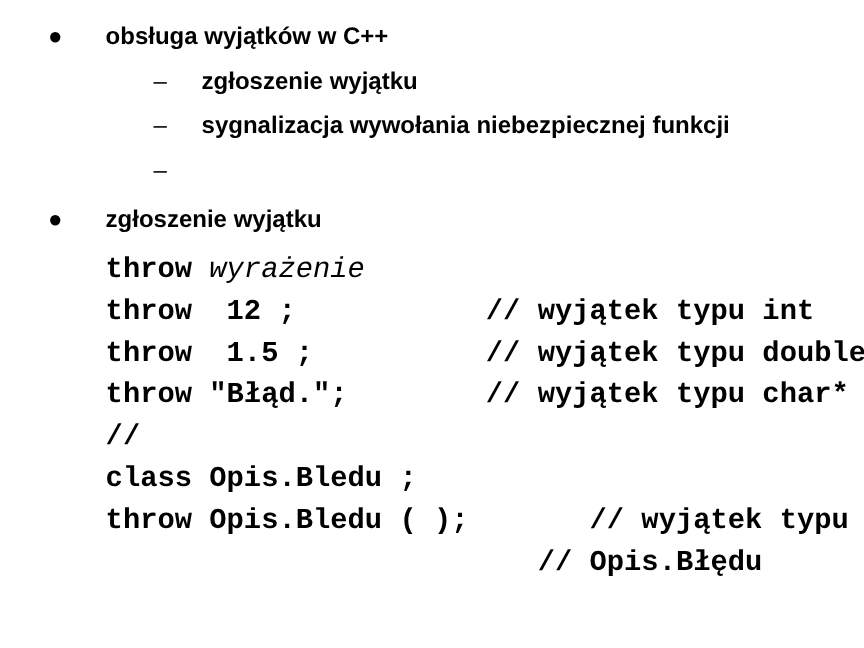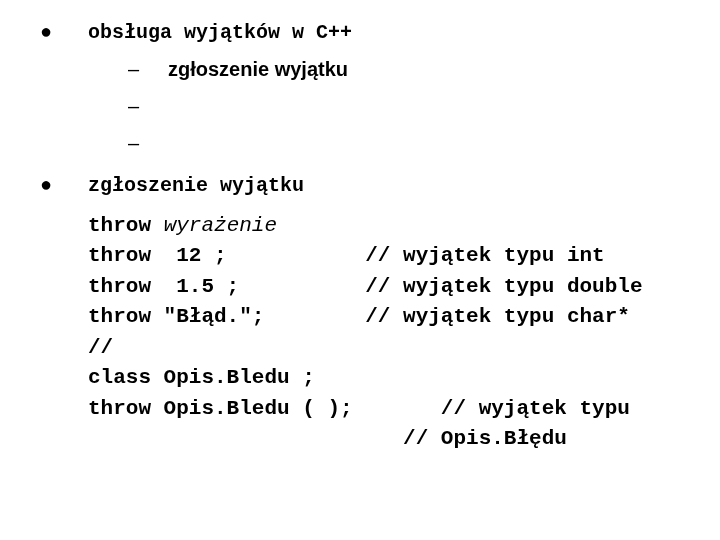--- a/index.html
+++ b/index.html
@@ -22,41 +22,40 @@
     margin-bottom: 14px;
   }
   .bullet-dot {
     width: 48px;
     flex: 0 0 48px;
     text-align: left;
     font-weight: bold;
   }
   .bullet-text {
     font-weight: bold;
-    font-family: Liberation Mono, monospace;
   }
   .sub-list {
     margin-left: 88px;
     margin-bottom: 18px;
   }
   .sub-row {
     display: flex;
     align-items: baseline;
     margin-bottom: 14px;
   }
   .sub-dash {
     width: 40px;
     flex: 0 0 40px;
   }
   .sub-text {
     font-weight: bold;
   }
   .code-block {
     font-family: "Courier New", Courier, monospace;
-    font-size: 21px;
+    font-size: 24px;
     font-weight: bold;
     margin-left: 48px;
     line-height: 1.45;
     white-space: pre;
   }
   .italic {
     font-style: italic;
     font-weight: normal;
   }
   .kw { font-weight: bold; }
@@ -70,20 +69,21 @@
     <span class="bullet-dot">●</span>
     <span class="bullet-text">obsługa wyjątków w C++</span>
   </div>
   <div class="sub-list">
     <div class="sub-row">
       <span class="sub-dash">–</span>
       <span class="sub-text">zgłoszenie wyjątku</span>
     </div>
     <div class="sub-row">
       <span class="sub-dash">–</span>
+      <span class="sub-text">sygnalizacja wywołania niebezpiecznej funkcji</span>
     </div>
     <div class="sub-row">
       <span class="sub-dash">–</span>
     </div>
   </div>
 
   <div class="bullet-row">
     <span class="bullet-dot">●</span>
     <span class="bullet-text">zgłoszenie wyjątku</span>
   </div>

